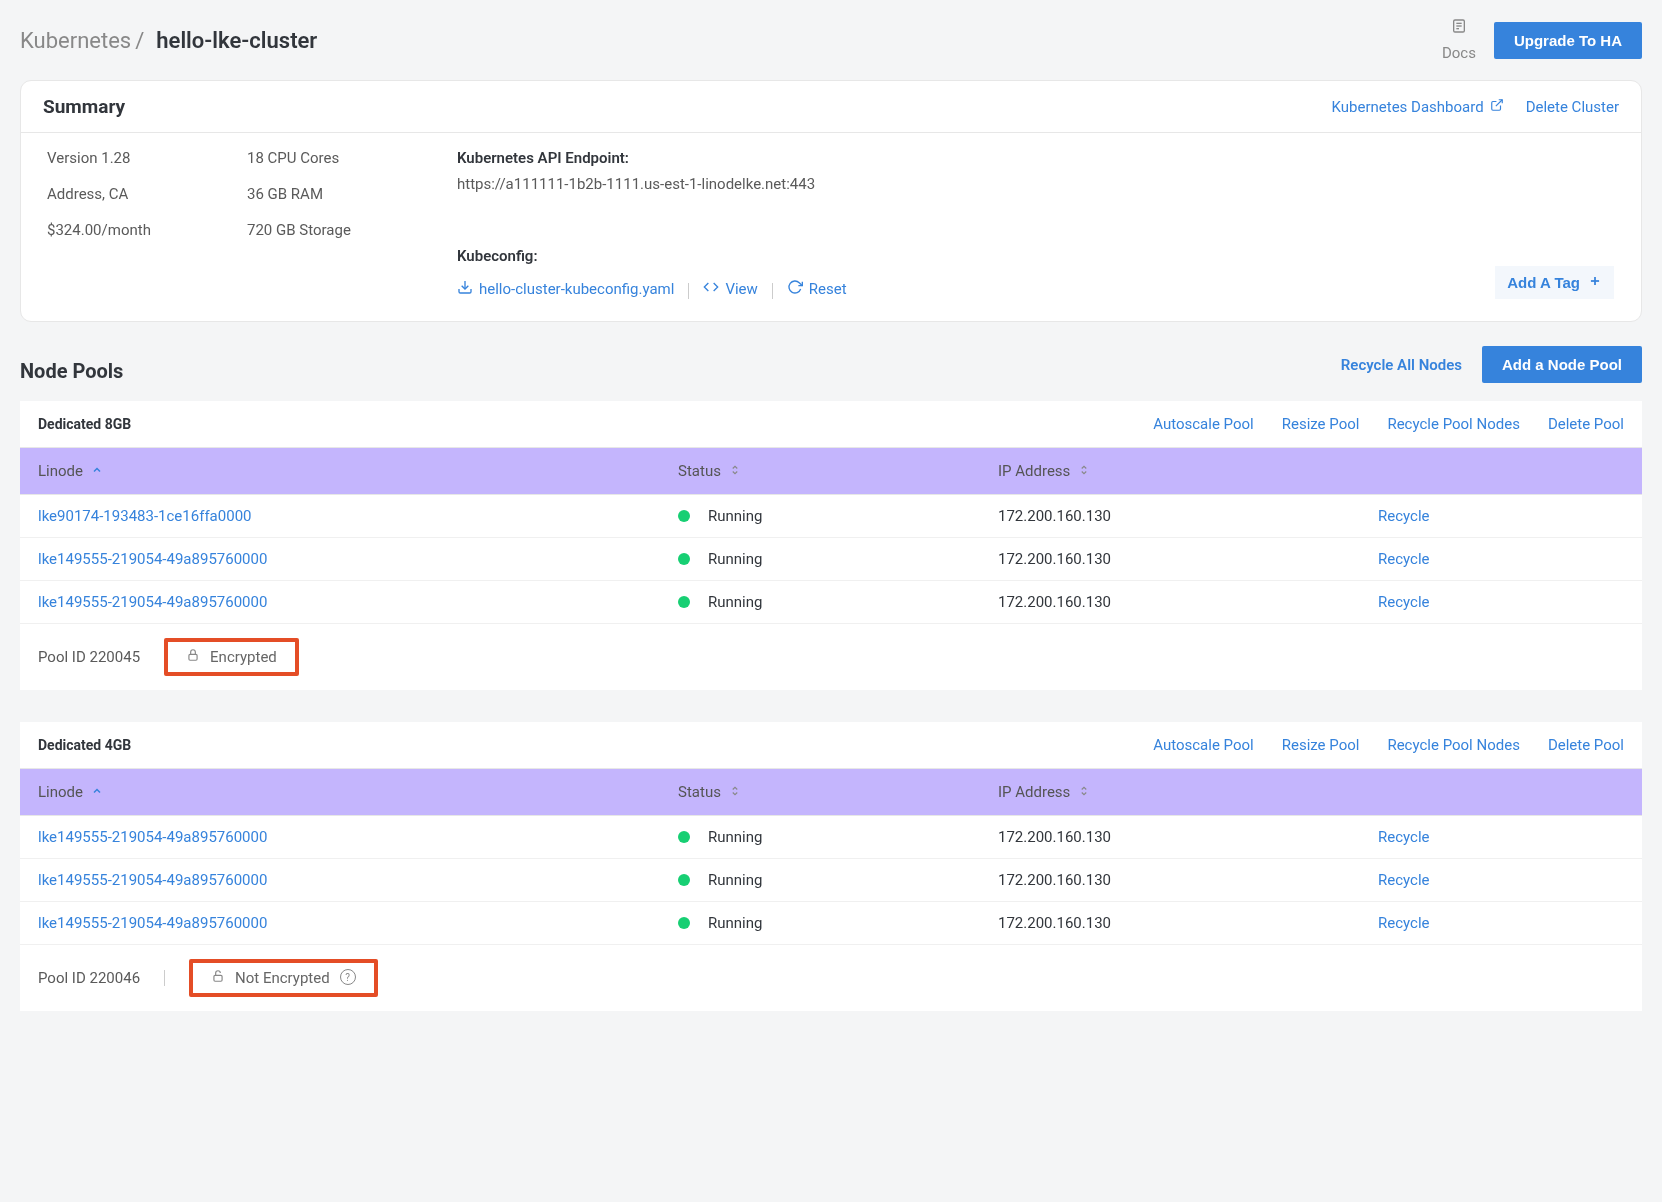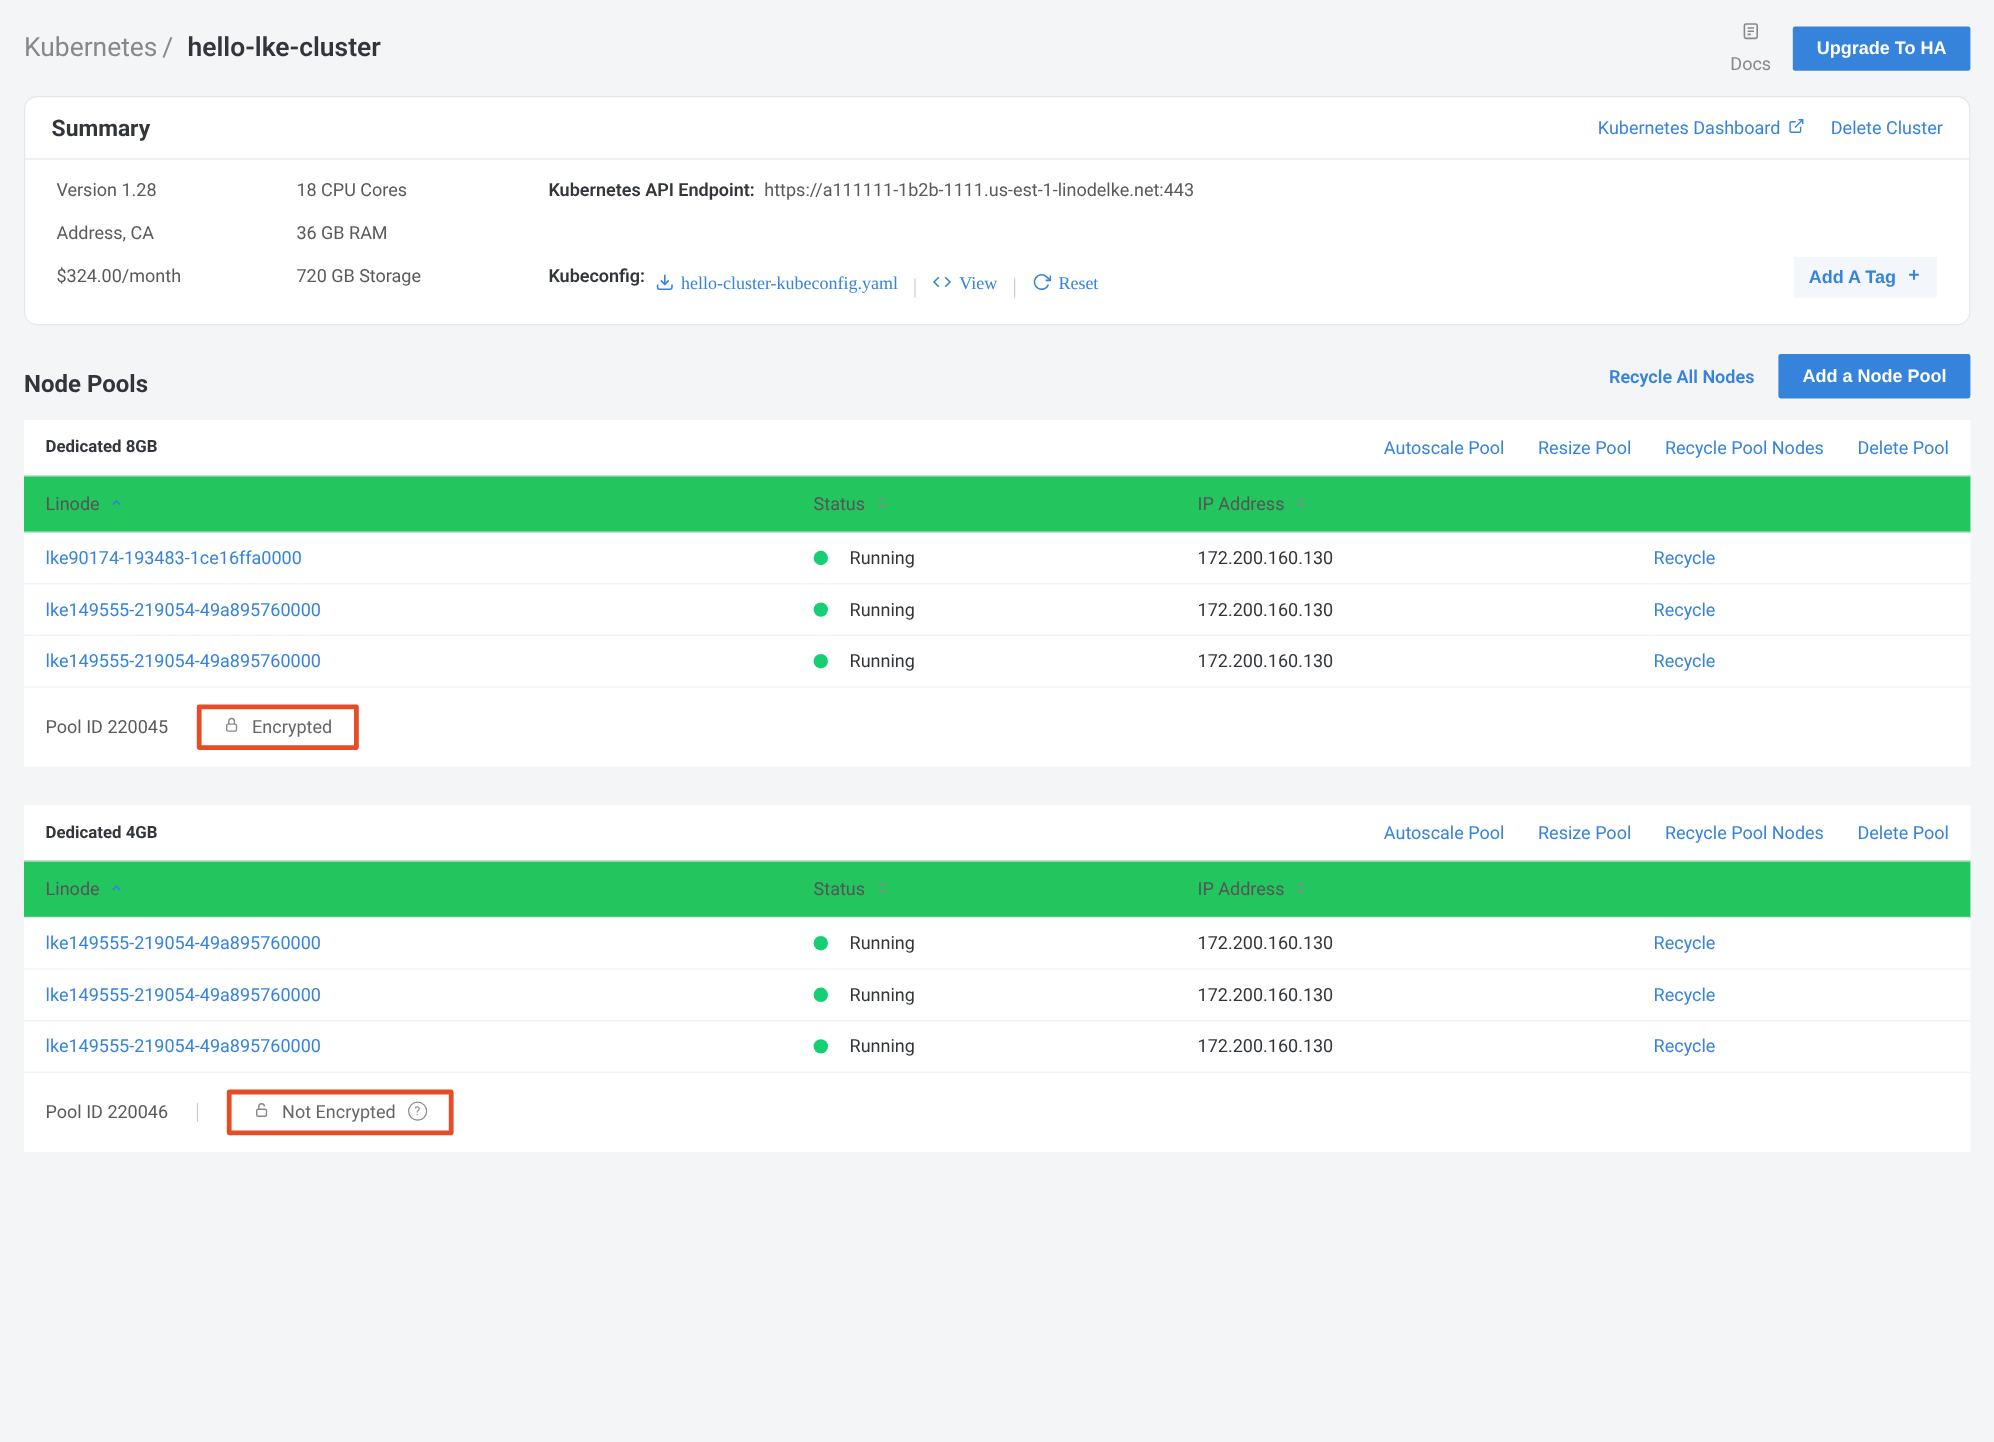--- a/index.html
+++ b/index.html
@@ -109,33 +109,32 @@
       flex-direction: column;
       gap: 18px;
       color: #5a5a5a;
       font-size: 15px;
     }
     .summary-col.col1 { width: 200px; }
     .summary-col.col2 { width: 210px; }
     .summary-col.col3 { flex: 1; }
     .summary-col3-block {
       display: flex;
-      flex-direction: row;
+      flex-direction: column;
       gap: 8px;
     }
     .summary-label {
       font-weight: 600;
       color: #32363c;
     }
     .kubeconfig-row {
       display: flex;
       align-items: flex-end;
       gap: 14px;
       margin-top: 6px;
-      font-family: Liberation Serif, serif;
     }
     .divider {
       width: 1px;
       height: 16px;
       background: #ccc;
     }
     .add-tag-btn {
       position: absolute;
       right: 27px;
       bottom: 22px;
@@ -179,21 +178,21 @@
     .pool-title {
       font-size: 14px;
       font-weight: 700;
     }
     .pool-actions {
       display: flex;
       gap: 28px;
     }
     .pool-table-header {
       display: flex;
-      background: #22c55e;
+      background: #c4b5fd;
       border-top: 1px solid #e7e7e7;
       border-bottom: 1px solid #e7e7e7;
       padding: 14px 18px;
       color: #555;
       font-size: 15px;
     }
     .col-linode { flex: 0 0 640px; display:flex; align-items:center; gap:8px; }
     .col-status { flex: 0 0 320px; display:flex; align-items:center; gap:8px; }
     .col-ip { flex: 0 0 380px; display:flex; align-items:center; gap:8px; }
     .col-action { flex: 1; text-align: right; }

